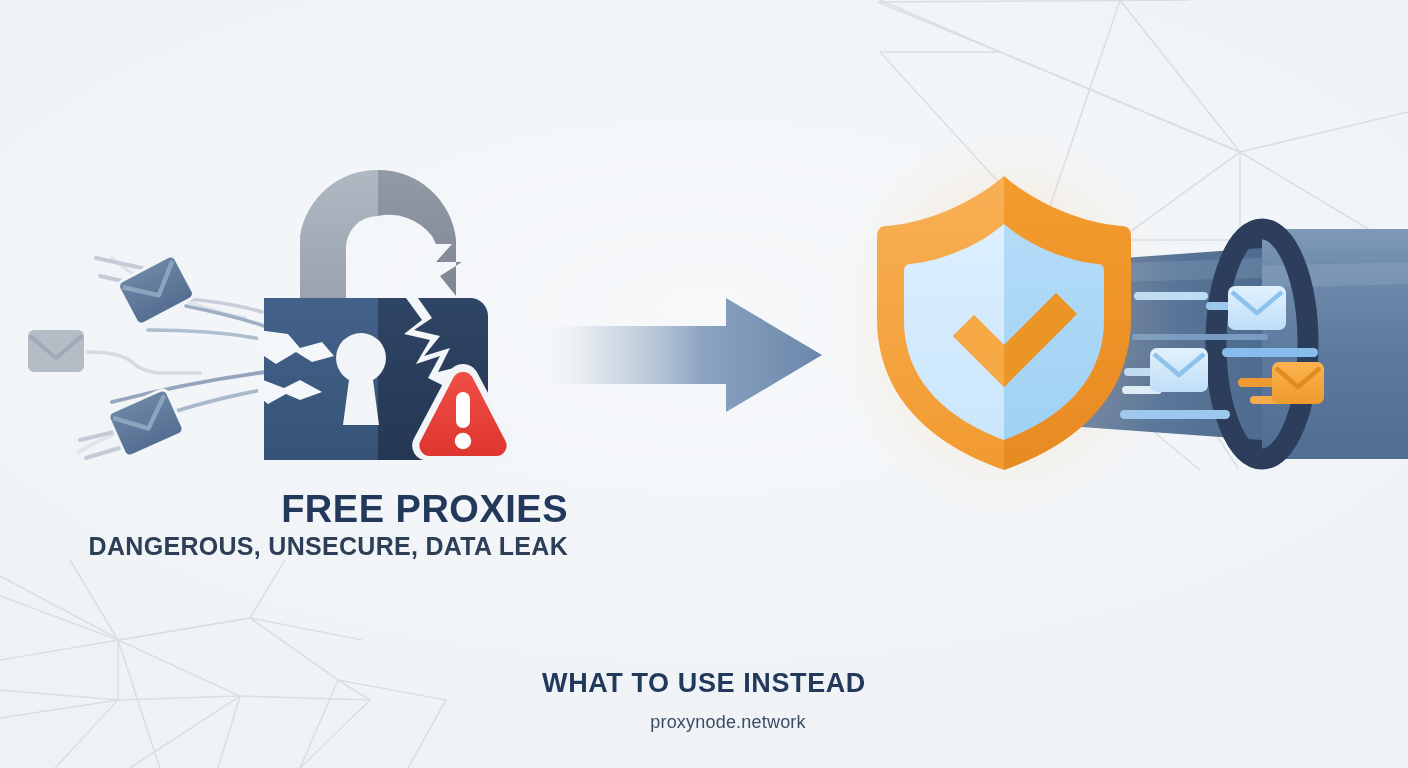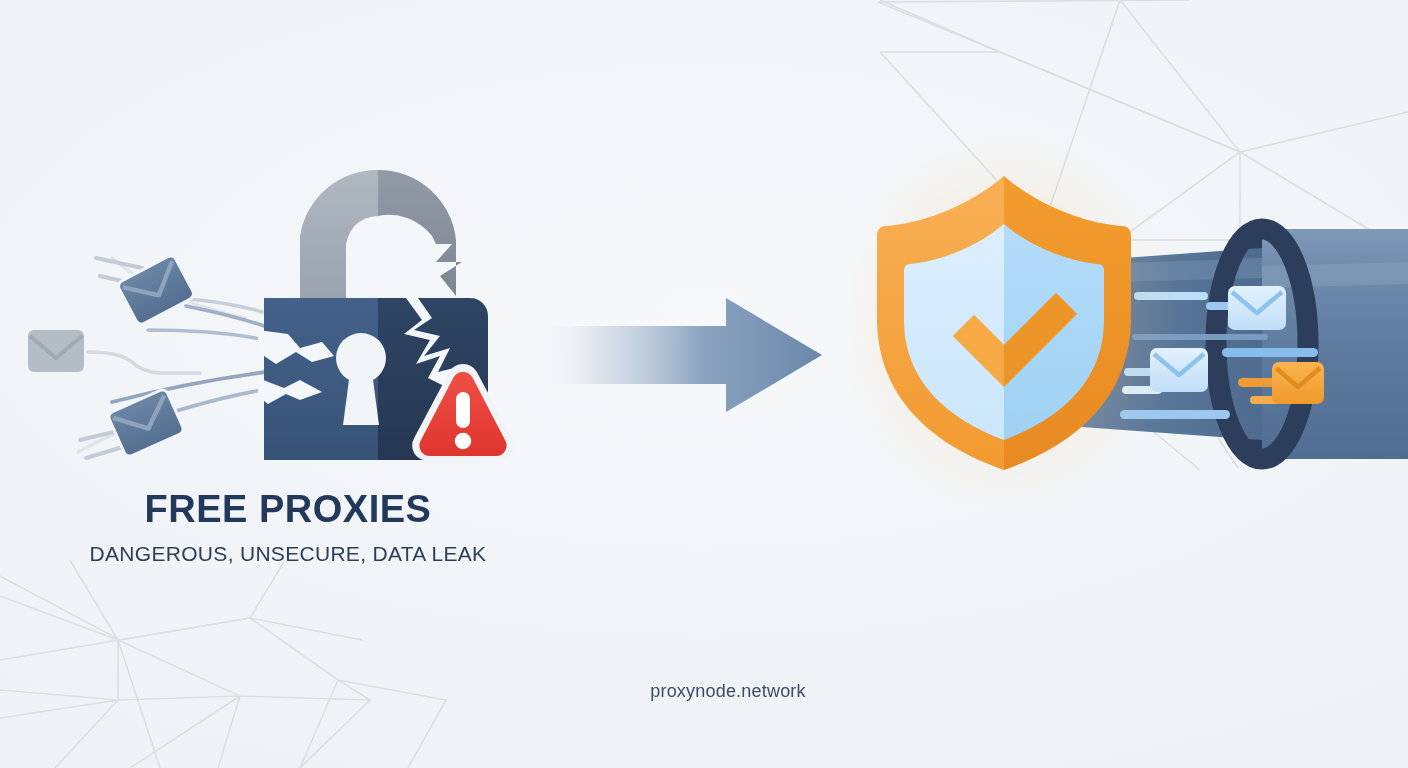--- a/index.html
+++ b/index.html
@@ -24,37 +24,36 @@
     pointer-events: none;
   }
   #art {
     position: absolute;
     inset: 0;
     width: 1408px;
     height: 768px;
   }
   .caption-block {
     position: absolute;
-    text-align: center;
+    text-align: right;
     width: 560px;
   }
   .caption-left  { left: 8px;   top: 488px; }
   .caption-right { left: 638px; top: 488px; }
   .cap-title {
     font-size: 38px;
     font-weight: bold;
     letter-spacing: 0.5px;
     color: #23395b;
     line-height: 1.15;
     white-space: nowrap;
   }
   .cap-sub {
-    margin-top: 10px;
-    font-size: 21px;
-    font-weight: normal;
+    font-size: 25px;
+    font-weight: bold;
     letter-spacing: 0.3px;
     color: #2c3f57;
     white-space: nowrap;
   }
   .footer-block {
     position: absolute;
     left: 0;
     top: 668px;
     width: 1408px;
     text-align: center;
@@ -328,16 +327,17 @@
 
   <div class="caption-block caption-left">
     <div class="cap-title">FREE PROXIES</div>
     <div class="cap-sub">DANGEROUS, UNSECURE, DATA LEAK</div>
   </div>
 
   <div class="caption-block caption-right">
   </div>
 
   <div class="footer-block">
+    <div class="foot-title">WHAT TO USE INSTEAD</div>
     <div class="foot-url">proxynode.network</div>
   </div>
 
 </div>
 
 </body></html>

